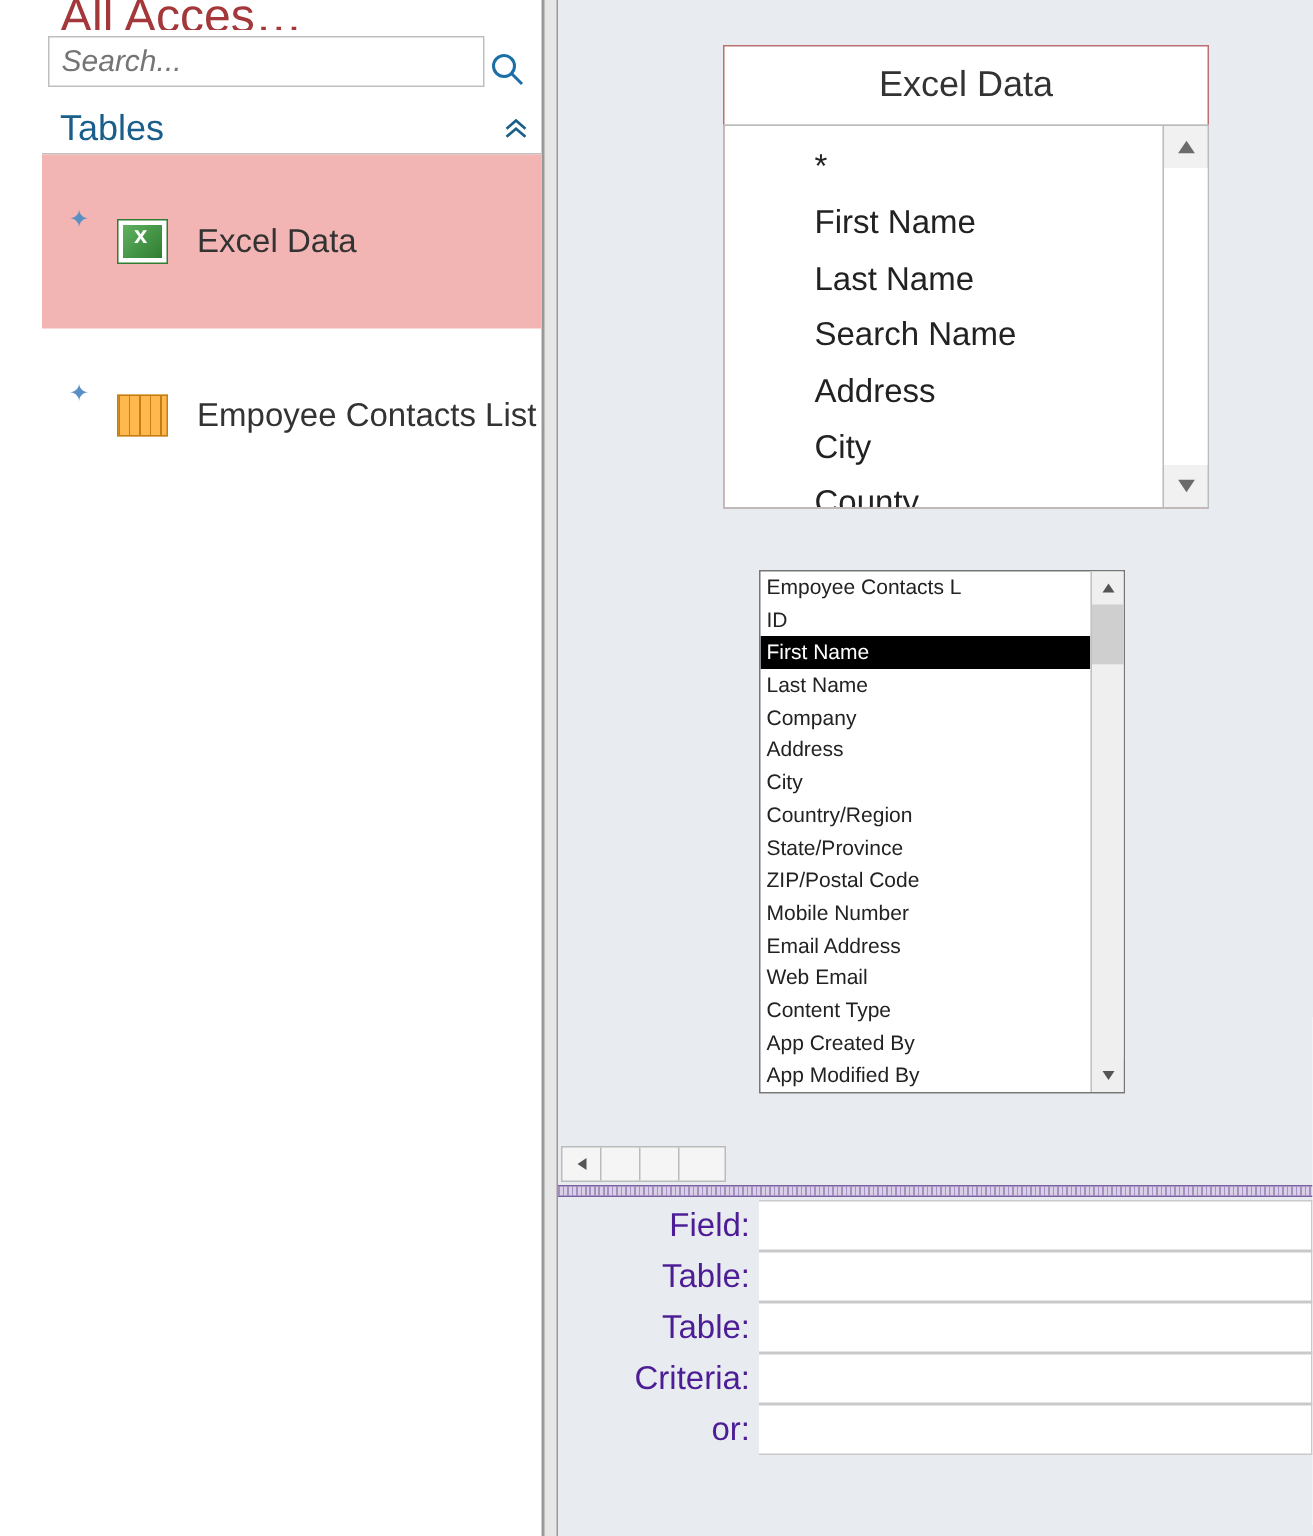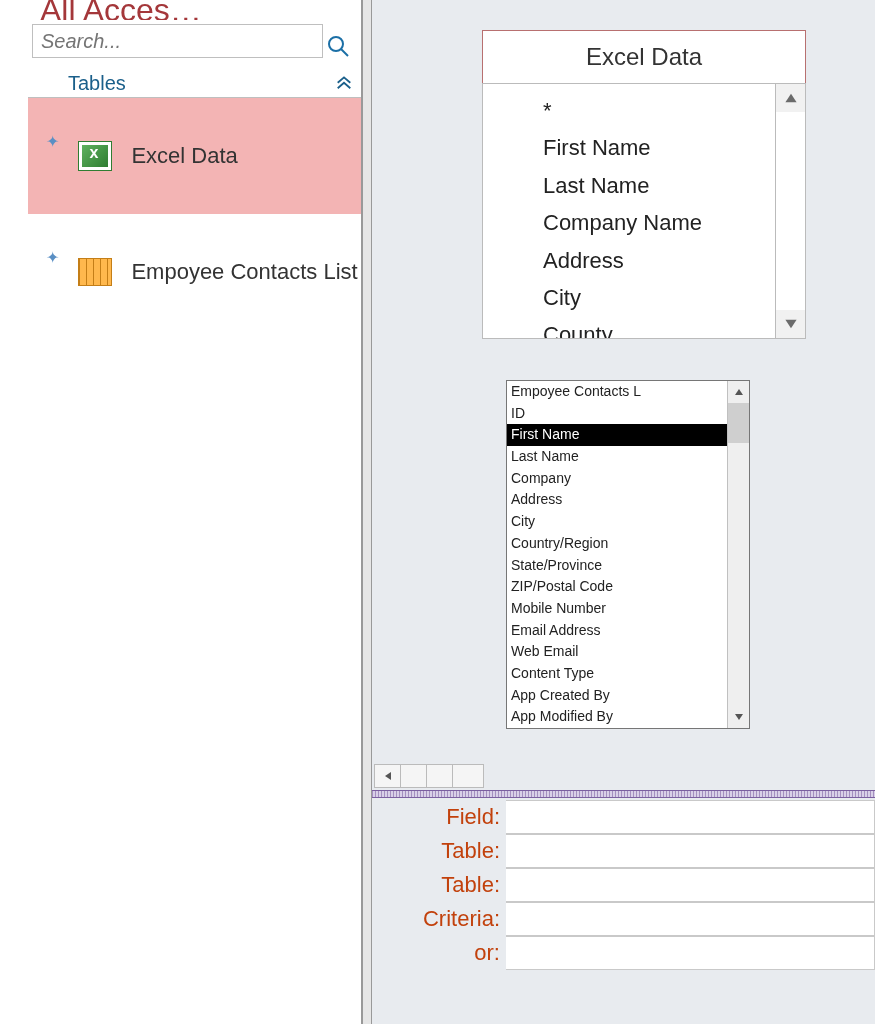--- a/index.html
+++ b/index.html
@@ -5,21 +5,21 @@
   *{box-sizing:border-box;margin:0;padding:0;}
   body{font-family:"Segoe UI",Tahoma,sans-serif;background:#fff;width:875px;height:1024px;overflow:hidden;position:relative;}
   
   .nav-pane{position:absolute;left:0;top:0;width:362px;height:100%;background:#fff;border-right:1px solid #999;padding-left:28px;}
   .nav-title{color:#a4373a;font-size:32px;font-weight:400;padding:0 12px;white-space:nowrap;overflow:hidden;text-overflow:ellipsis;line-height:20px;height:20px;}
   .search-row{display:flex;align-items:flex-end;padding:4px 8px 4px 4px;}
   .search-row input{flex:1;height:34px;border:1px solid #bfbfbf;font-style:italic;font-size:20px;padding:0 8px;color:#555;background:#fff;}
   .search-row .mag{width:30px;display:flex;align-items:center;justify-content:center;}
   .mag svg{width:24px;height:24px;stroke:#1b6fa6;stroke-width:2;fill:none;}
   .group-header{display:flex;align-items:center;justify-content:space-between;border-bottom:1px solid #bfbfbf;padding:4px 8px 2px 12px;margin-top:6px;}
-  .group-header span{color:#1a5f8a;font-size:20px;margin-left:28px;}
+  .group-header span{color:#1a5f8a;font-size:24px;}
   .group-header .collapse svg{width:18px;height:18px;stroke:#1a5f8a;stroke-width:2;fill:none;}
   .nav-item{display:flex;align-items:center;height:116px;padding-left:18px;gap:18px;}
   .nav-item.selected{background:#f3b4b4;}
   .nav-item .pin{color:#5a8fc4;font-size:16px;margin-top:-30px;}
   .nav-item .icon{width:36px;height:36px;display:flex;align-items:center;justify-content:center;}
   .nav-item .label{font-size:22px;color:#333;}
   .icon-excel{background:#fff;border:1px solid #2f7d32;position:relative;width:34px;height:30px;}
   .icon-excel::before{content:"";position:absolute;left:3px;top:3px;right:3px;bottom:3px;background:linear-gradient(135deg,#5fb15f,#2f7d32);}
   .icon-excel::after{content:"x";position:absolute;color:#fff;font-size:16px;font-weight:bold;left:10px;top:2px;}
   .icon-table{background:#ffb84d;border:1px solid #c47e17;width:34px;height:28px;background-image:repeating-linear-gradient(to right,#c47e17 0 1px,transparent 1px 7px);}
@@ -48,21 +48,21 @@
   .drop-scroll .flex{flex:1;background:#efefef;}
   .drop-scroll svg{width:10px;height:10px;fill:#555;}
   
   .hscroll{position:absolute;left:2px;top:764px;width:110px;height:24px;border:1px solid #bbb;background:#f5f5f5;display:flex;}
   .hscroll div{width:26px;border-right:1px solid #bbb;display:flex;align-items:center;justify-content:center;}
   .hscroll div:last-child{border-right:none;}
   .hscroll svg{width:10px;height:10px;fill:#555;}
   
   .divider{position:absolute;left:0;right:0;top:790px;height:8px;background:repeating-linear-gradient(to right,#a48fbf 0 1px,#d9d0e8 1px 3px);border-top:1px solid #7b5fa0;border-bottom:1px solid #7b5fa0;}
   
-  .qgrid{position:absolute;left:0;top:800px;right:0;font-size:22px;color:#c2410c;}
+  .qgrid{position:absolute;left:0;top:800px;right:0;font-size:22px;color:#4c1d95;}
   .qrow{display:flex;height:34px;align-items:center;}
   .qlabel{width:134px;text-align:right;padding-right:6px;}
   .qcell{flex:0 0 238px;height:100%;border:1px solid #c9c9c9;background:#fff;display:flex;align-items:center;}
   .qcell.rest{flex:1;border-left:none;}
   .append-combo{display:flex;width:100%;height:100%;}
   .append-combo .val{flex:1;}
   .append-combo .btn{width:26px;border-left:1px solid #8a8a8a;background:#f4f4f4;display:flex;align-items:center;justify-content:center;}
   .append-combo svg{width:12px;height:12px;fill:#444;}
 </style>
 </head>
@@ -112,21 +112,21 @@
 
 <div class="canvas">
 
   <div class="field-card">
     <div class="field-card-title">Excel Data</div>
     <div class="field-body">
       <div class="field-list">
         <div>*</div>
         <div>First Name</div>
         <div>Last Name</div>
-        <div>Company Name</div>
+        <div>Search Name</div>
         <div>Address</div>
         <div>City</div>
         <div>County</div>
       </div>
       <div class="field-scroll">
         <div>
             <svg viewBox="0 0 10 10">
               <polygon points="5,2 9,8 1,8"></polygon>
             </svg>
           </div>

